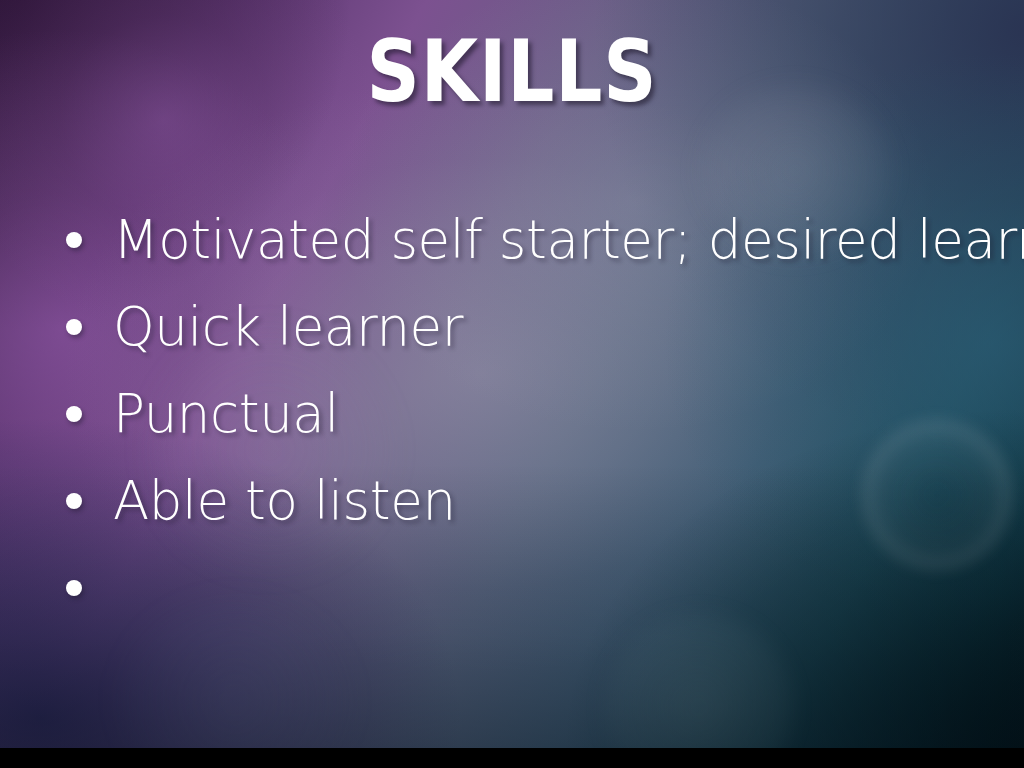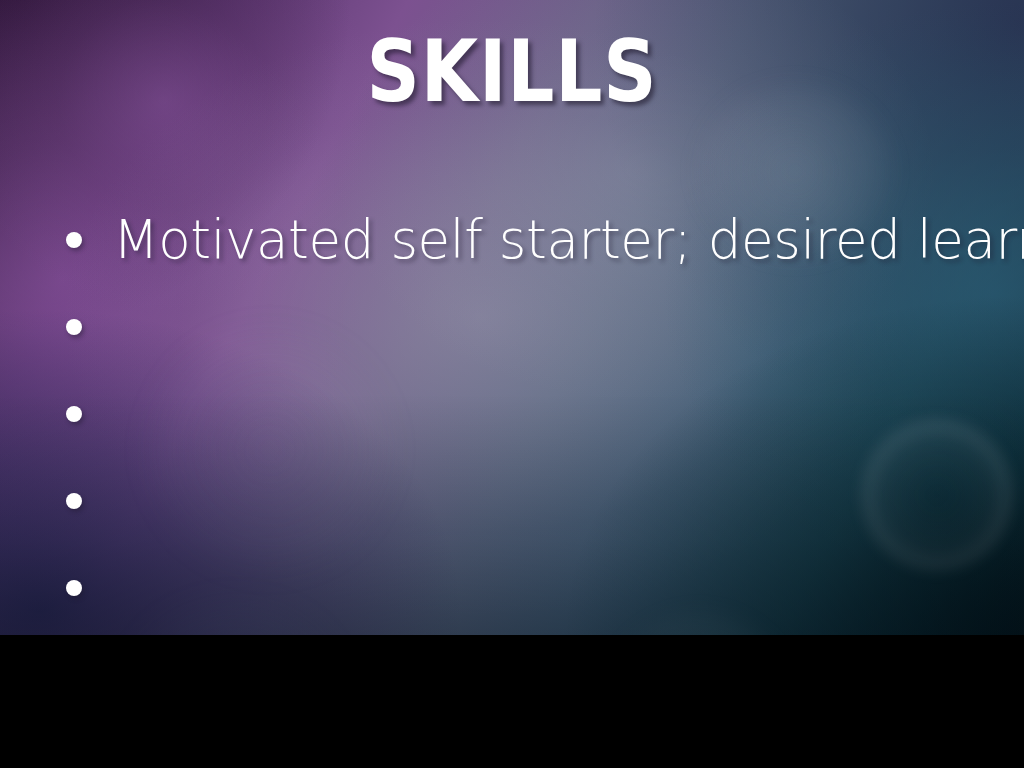--- a/index.html
+++ b/index.html
@@ -5,21 +5,21 @@
 <style>
   html, body {
     margin: 0;
     padding: 0;
     background: #000;
   }
 
   .slide {
     position: relative;
     width: 1024px;
-    height: 635px;
+    height: 748px;
     overflow: hidden;
     font-family: "Liberation Sans", sans-serif;
     
     background-color: #8b5cf6;
   }
 
   
   .bg-layer {
     position: absolute;
     inset: 0;
@@ -277,28 +277,31 @@
 
     <ul class="bullet-list">
 
       <li class="bullet-item">
         <span class="bullet-dot" aria-label="•"></span>
         <span class="bullet-text">Motivated self starter; desired learner</span>
       </li>
 
       <li class="bullet-item">
         <span class="bullet-dot" aria-label="•"></span>
-      </li>
-
-      <li class="bullet-item">
-        <span class="bullet-dot" aria-label="•"></span>
-      </li>
-
-      <li class="bullet-item">
-        <span class="bullet-dot" aria-label="•"></span>
+        <span class="bullet-text">Quick learner</span>
+      </li>
+
+      <li class="bullet-item">
+        <span class="bullet-dot" aria-label="•"></span>
+        <span class="bullet-text">Punctual</span>
+      </li>
+
+      <li class="bullet-item">
+        <span class="bullet-dot" aria-label="•"></span>
+        <span class="bullet-text">Able to listen</span>
       </li>
 
       <li class="bullet-item">
         <span class="bullet-dot" aria-label="•"></span>
       </li>
 
     </ul>
 
   </div>
 </div>

